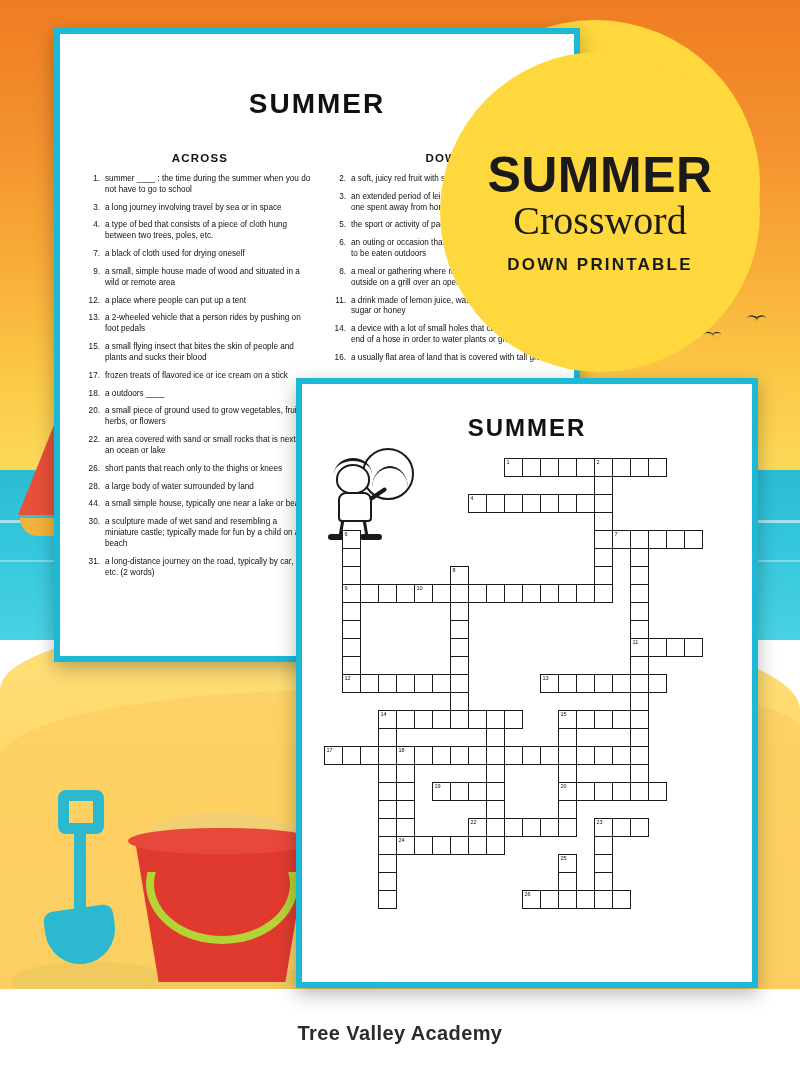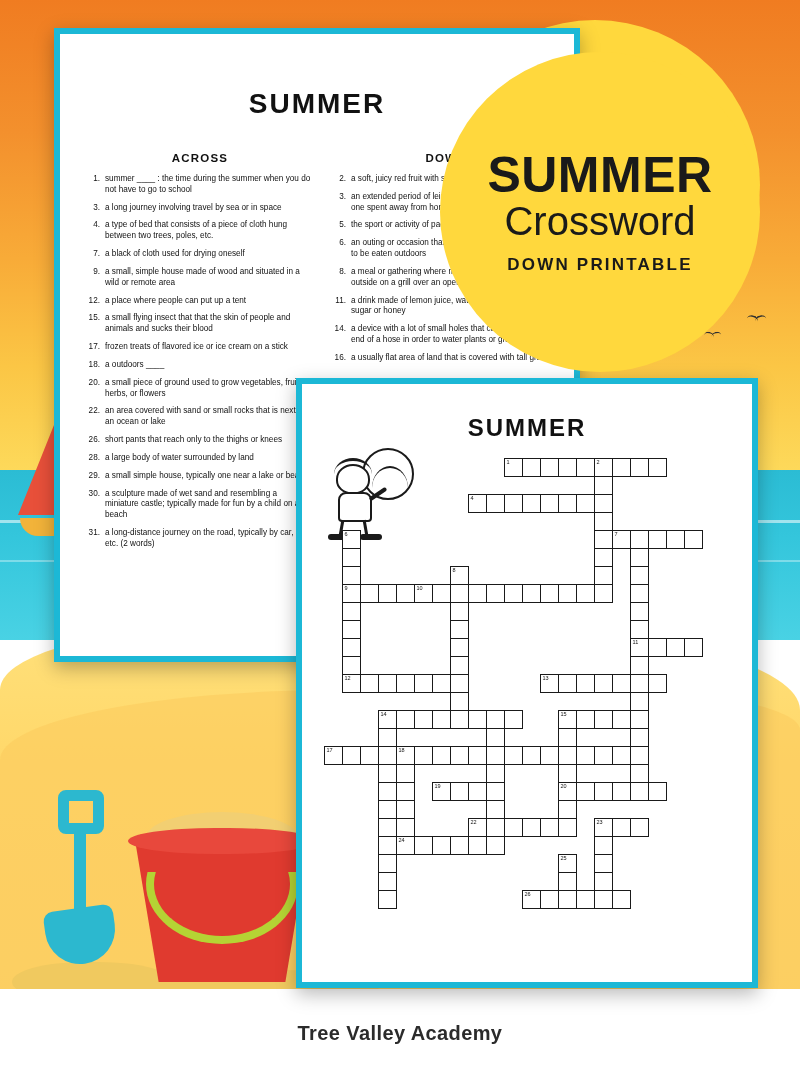--- a/index.html
+++ b/index.html
@@ -212,21 +212,21 @@
 
   
   .badge {
     position:absolute; left:440px; top:52px; width:320px; height:320px;
     border-radius:50%; background:#ffd83d;
     display:flex; flex-direction:column; align-items:center; justify-content:center;
     text-align:center;
   }
   .badge-l1 { font-size:28px; color:#1a1a1a; margin-bottom:2px; }
   .badge-l2 { font-size:50px; font-weight:bold; color:#1a1a1a; letter-spacing:.5px; line-height:1.02; }
-  .badge-l3 { font-size:40px; color:#1a1a1a; line-height:1.1; margin-top:-2px; }
+  .badge-l3 { font-size:40px; color:#1a1a1a; line-height:1.1; margin-top:-2px;font-family:Liberation Serif, serif; }
   .badge-l4 { font-size:17px; font-weight:bold; letter-spacing:2.2px; color:#1a1a1a; margin-top:12px; }
 </style>
 </head>
 <body>
 
 <div class="scene">
   <div class="sky"></div>
   <div class="sun-bg"></div>
   <div class="sea"></div>
   <div class="sea-line"></div>
@@ -290,22 +290,26 @@
           </div>
           <div class="clue">
             <div class="clue-num">9.</div>
             <div class="clue-txt">a small, simple house made of wood and situated in a wild or remote area</div>
           </div>
           <div class="clue">
             <div class="clue-num">12.</div>
             <div class="clue-txt">a place where people can put up a tent</div>
           </div>
           <div class="clue">
+            <div class="clue-num">13.</div>
+            <div class="clue-txt">a 2-wheeled vehicle that a person rides by pushing on foot pedals</div>
+          </div>
+          <div class="clue">
             <div class="clue-num">15.</div>
-            <div class="clue-txt">a small flying insect that that the skin of people and animals and sucks their blood</div>
+            <div class="clue-txt">a small flying insect that bites the skin of people and plants and sucks their blood</div>
           </div>
           <div class="clue">
             <div class="clue-num">17.</div>
             <div class="clue-txt">frozen treats of flavored ice or ice cream on a stick</div>
           </div>
           <div class="clue">
             <div class="clue-num">18.</div>
             <div class="clue-txt">a outdoors ____</div>
           </div>
           <div class="clue">
@@ -318,21 +322,21 @@
           </div>
           <div class="clue">
             <div class="clue-num">26.</div>
             <div class="clue-txt">short pants that reach only to the thighs or knees</div>
           </div>
           <div class="clue">
             <div class="clue-num">28.</div>
             <div class="clue-txt">a large body of water surrounded by land</div>
           </div>
           <div class="clue">
-            <div class="clue-num">29.</div>
+            <div class="clue-num">44.</div>
             <div class="clue-txt">a small simple house, typically one near a lake or beach</div>
           </div>
           <div class="clue">
             <div class="clue-num">30.</div>
             <div class="clue-txt">a sculpture made of wet sand and resembling a miniature castle; typically made for fun by a child on a beach</div>
           </div>
           <div class="clue">
             <div class="clue-num">31.</div>
             <div class="clue-txt">a long-distance journey on the road, typically by car, bus, etc. (2 words)</div>
           </div>

